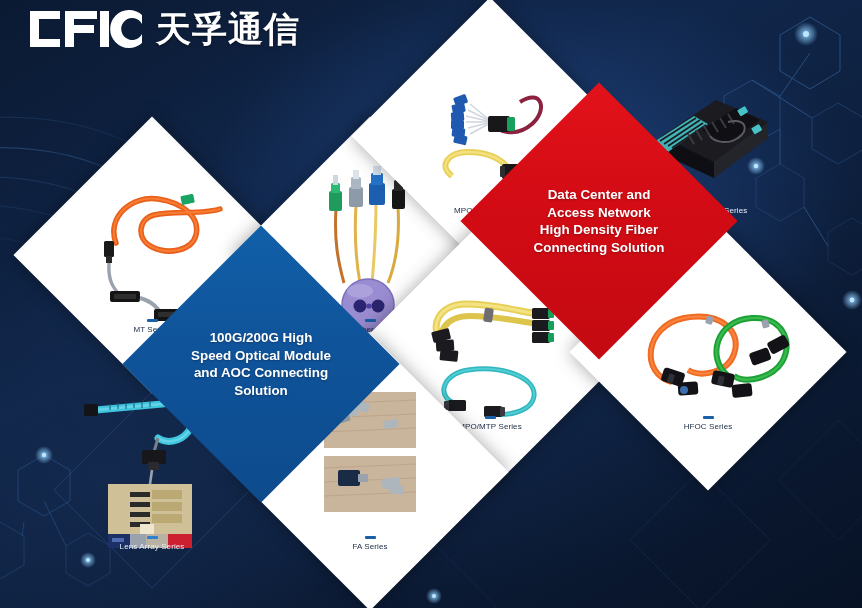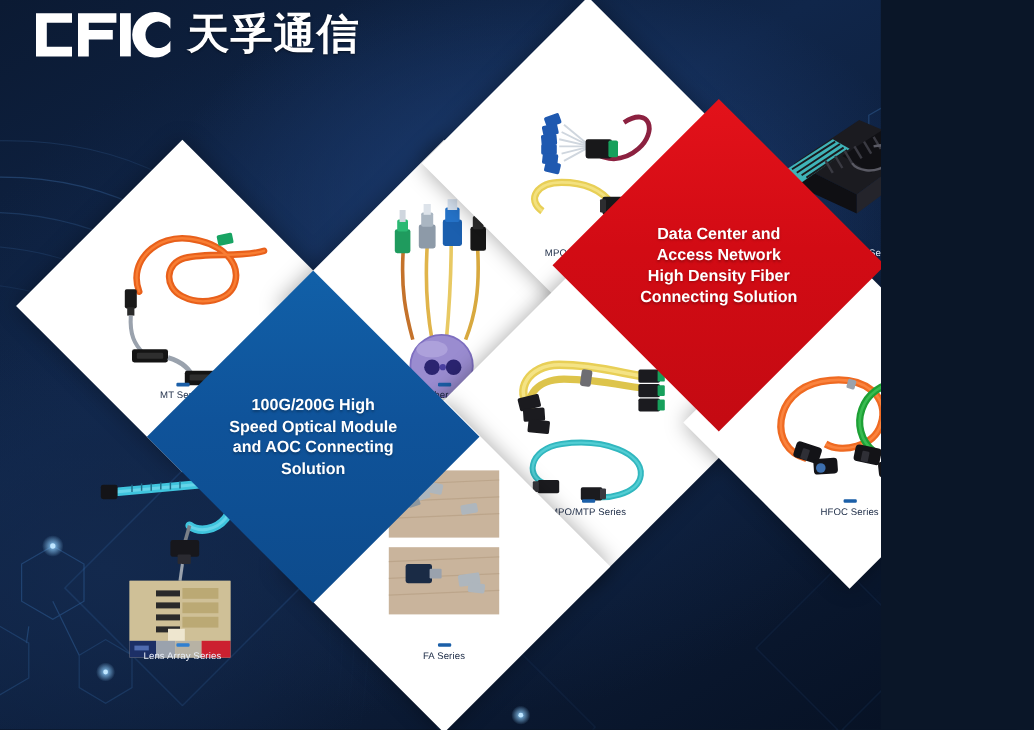--- a/index.html
+++ b/index.html
@@ -2,21 +2,21 @@
 <html><head>
 <meta charset="utf-8">
 <style>
   html,body{margin:0;padding:0;background:#0a1628;}
   *{box-sizing:border-box;}
   body{
     font-family:"Liberation Sans", sans-serif;
     width:862px;height:608px;overflow:hidden;
   }
   #stage{
-    position:relative;width:734px;height:608px;overflow:hidden;
+    position:relative;width:862px;height:608px;overflow:hidden;
     background:
       radial-gradient(ellipse 520px 340px at 62% 30%, #1d3f77 0%, rgba(29,63,119,0) 62%),
       radial-gradient(ellipse 420px 300px at 12% 78%, #13294d 0%, rgba(19,41,77,0) 66%),
       radial-gradient(ellipse 600px 420px at 50% 50%, #12294f 0%, rgba(18,41,79,0) 70%),
       linear-gradient(150deg,#0b1a33 0%,#10264a 38%,#0c1c37 70%,#071225 100%);
   }
 
   
   .bg-svg{position:absolute;inset:0;width:862px;height:608px;pointer-events:none;}
 

